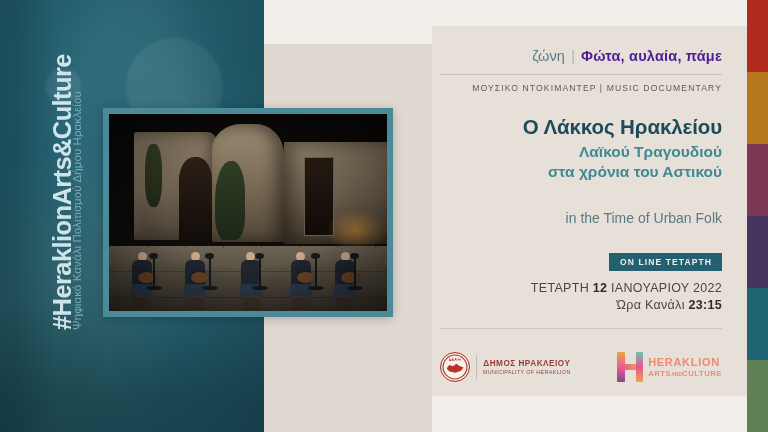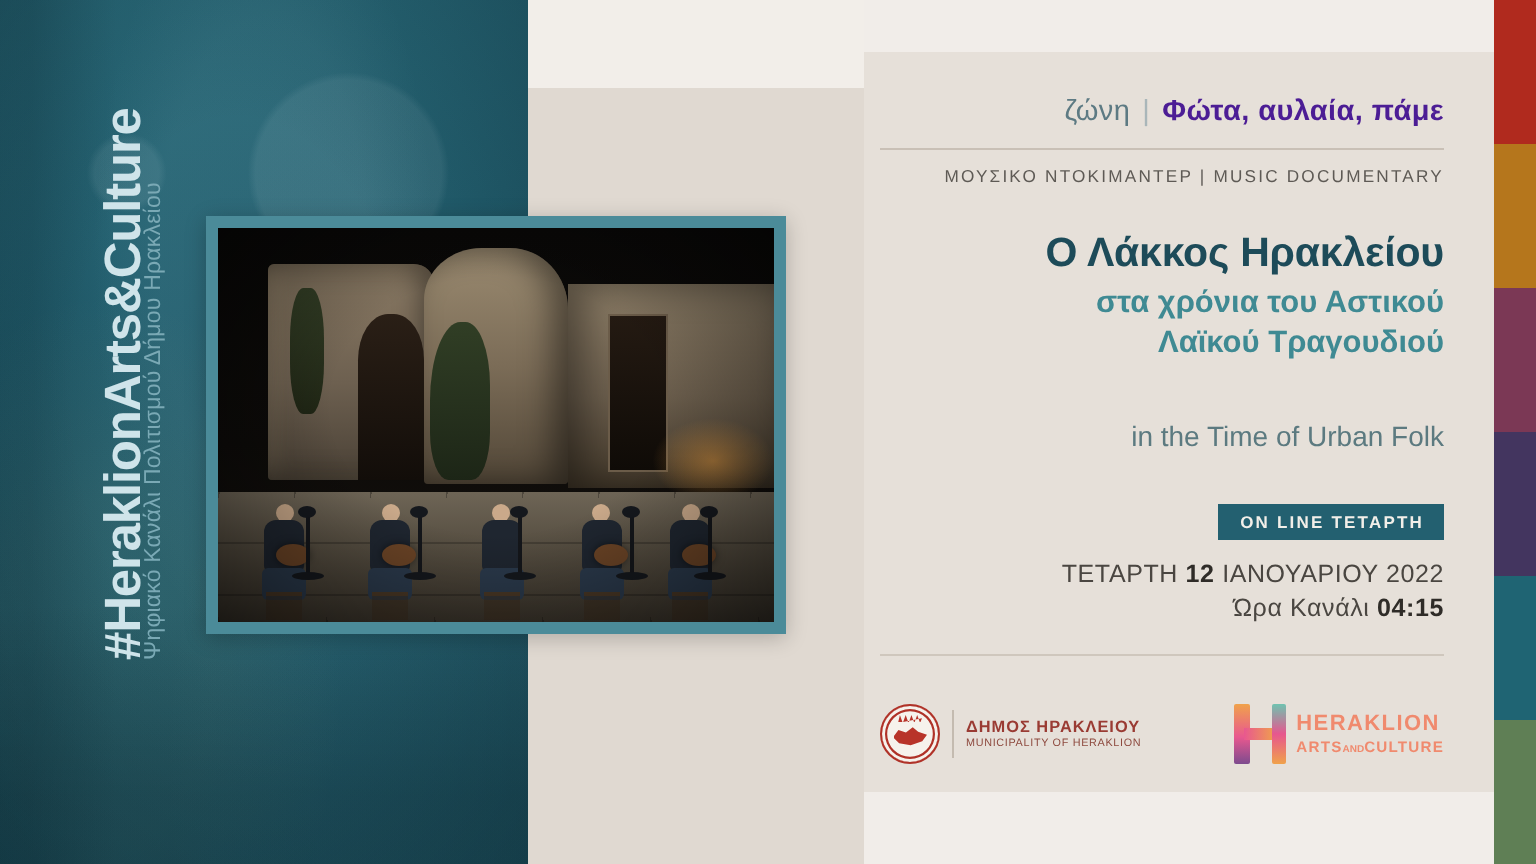--- a/index.html
+++ b/index.html
@@ -242,21 +242,21 @@
     clip-path:polygon(0% 55%, 16% 22%, 38% 34%, 58% 10%, 74% 30%, 100% 44%, 86% 74%, 52% 92%, 18% 82%);
   }
   .crest::after{
     content:""; position:absolute; left:50%; top:16%;
     width:12px; height:4px; margin-left:-6px;
     background:#b8342a;
     clip-path:polygon(0 100%,8% 0,20% 100%,32% 0,44% 100%,56% 0,68% 100%,80% 0,92% 100%,100% 40%);
   }
   .muni-div{ width:1px; height:24px; background:#c4bbb0; }
   .muni-text{ line-height:1.25; }
-  .muni-gr{ font-size:8.2px; font-weight:bold; color:#9a3b33; letter-spacing:.5px; }
+  .muni-gr{ font-size:8.2px; font-weight:bold; color:#9a3b33; letter-spacing:.5px;text-align:center; }
   .muni-en{ font-size:5.4px; color:#8e4a3f; letter-spacing:.35px; }
 
   .logo-hac{ display:flex; align-items:center; gap:5px; }
   .hac-mark{
     width:26px; height:30px; position:relative; flex:0 0 auto;
   }
   .hac-mark .bar{ position:absolute; top:0; width:7.5px; height:30px; border-radius:1px; }
   .hac-mark .bl{ left:0; background:linear-gradient(180deg,#f0a24b 0%, #e8588f 55%, #7d4b8e 100%); }
   .hac-mark .br{ right:0; background:linear-gradient(180deg,#6fc3b0 0%, #e7568e 50%, #f0a24b 100%); }
   .hac-mark .cross{
@@ -360,40 +360,40 @@
     <div class="row-zoni">
       <span class="zoni-label">ζώνη</span><span class="sep">|</span><span class="zoni-title">Φώτα, αυλαία, πάμε</span>
     </div>
 
     <div class="divider"></div>
 
     <div class="row-genre">ΜΟΥΣΙΚΟ ΝΤΟΚΙΜΑΝΤΕΡ  |  MUSIC DOCUMENTARY</div>
 
     <div class="title-gr">Ο Λάκκος Ηρακλείου</div>
     <div class="subtitle-gr">
+      <div>Λαϊκού Τραγουδιού</div>
       <div>στα χρόνια του Αστικού</div>
-      <div>Λαϊκού Τραγουδιού</div>
     </div>
 
     <div class="title-en">
       <div class="en2">in the Time of Urban Folk</div>
     </div>
 
     <div class="badge-wrap">
       <span class="badge">ON LINE ΤΕΤΑΡΤΗ</span>
     </div>
 
     <div class="date-line">
       <span>ΤΕΤΑΡΤΗ</span>
       <b>12</b>
       <span>ΙΑΝΟΥΑΡΙΟΥ 2022</span>
     </div>
     <div class="time-line">
       <span>Ώρα Κανάλι</span>
-      <b>04:15</b>
+      <b>23:15</b>
     </div>
 
     <div class="divider2"></div>
   </div>
 
   <div class="logos">
     <div class="logo-muni">
       <div class="crest"></div>
       <div class="muni-div"></div>
       <div class="muni-text">

